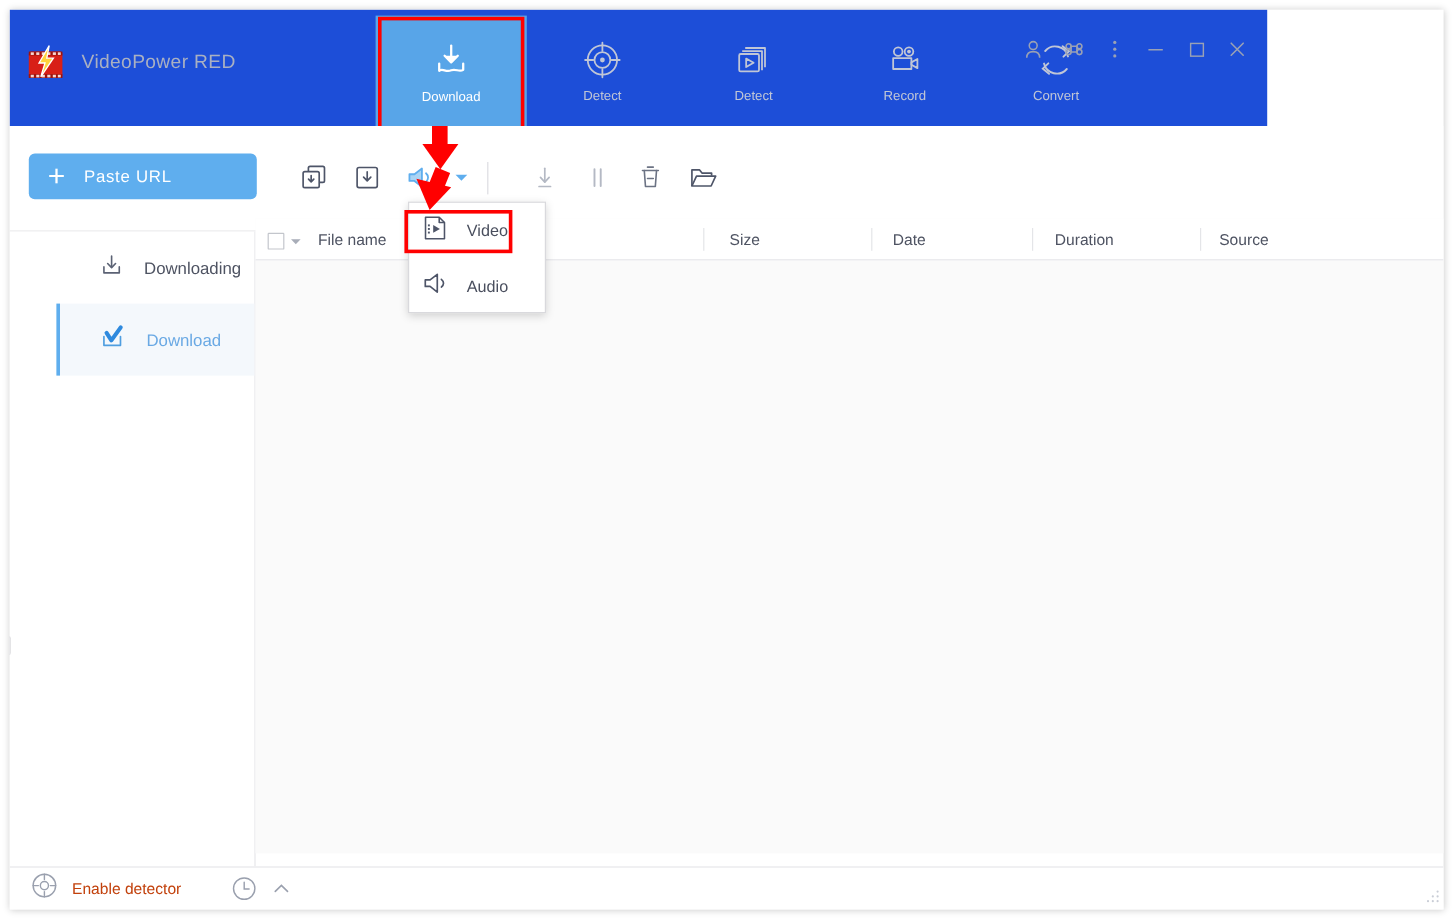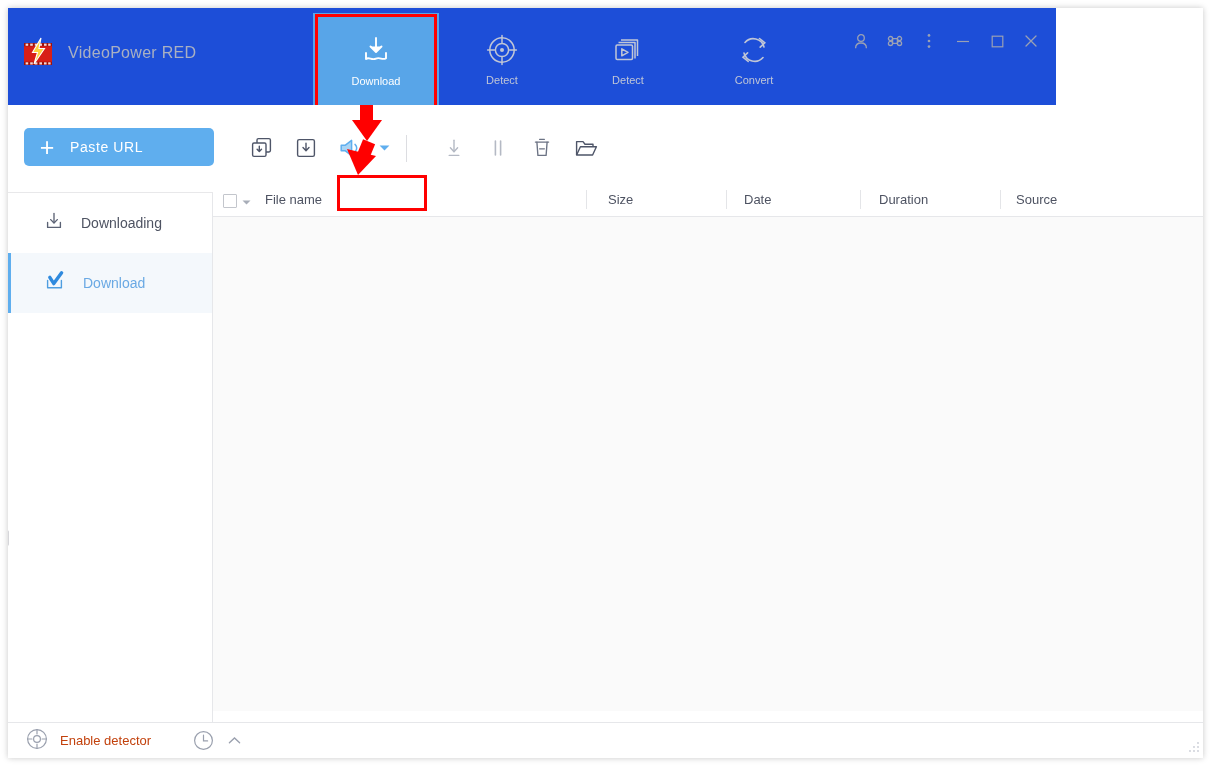--- a/index.html
+++ b/index.html
@@ -96,21 +96,21 @@
     border: 3px solid #ff0000;
     z-index: 45; pointer-events: none;
   }
 
   
   #arrow-layer { position:absolute; left:0; top:0; width:1195px; height:750px; pointer-events:none; z-index: 60; }
 
   
   #sidebar {
     position: absolute; left: 0; top: 185px; width: 205px; height: 529px;
-    background: #ffffff; border-right: 1px solid #e6e7ea;
+    background: #ffffff; border-right: 1px solid #e6e7ea; padding-left: 39px;
   }
   .side-item {
     height: 60px; display: flex; align-items: center;
     gap: 16px; padding-left: 35px; cursor: pointer;
     position: relative;
   }
   .side-item .slabel { font-size: 14px; color: #4e5362; }
   .side-item.active { background: #f4f8fc; }
   .side-item.active .slabel { color: #6aa9e4; }
   .side-item.active::before {
@@ -217,20 +217,32 @@
           <svg width="34" height="34" viewBox="0 0 34 34" fill="none" stroke="#c0c6d6" stroke-width="1.5" stroke-linejoin="round">
             <path d="M10 7 L26.5 7 L26.5 23"></path>
             <path d="M7.5 9.6 L24 9.6 L24 25.6"></path>
             <rect x="5" y="12" width="16.5" height="14.5" rx="1.2"></rect>
             <path d="M10.8 15.8 L17 19.3 L10.8 22.8 Z" stroke-linejoin="round"></path>
           </svg>
         </span>
         <span class="nlabel">Detect</span>
       </div>
 
+      <div class="navtab">
+        <span>
+          <svg width="34" height="34" viewBox="0 0 34 34" fill="none" stroke="#c0c6d6" stroke-width="1.5">
+            <circle cx="11.5" cy="10" r="3.6"></circle>
+            <circle cx="20.5" cy="10" r="3.6"></circle>
+            <circle cx="20.5" cy="10" r="1.6" fill="#c0c6d6" stroke="none"></circle>
+            <path d="M7.3 15.5 L22.5 15.5 L22.5 24.5 L7.3 24.5 Z" stroke-linejoin="round"></path>
+            <path d="M22.5 19 L27.5 16.2 L27.5 23.8 L22.5 21 Z" stroke-linejoin="round"></path>
+          </svg>
+        </span>
+        <span class="nlabel">Record</span>
+      </div>
 
       <div class="navtab">
         <span>
           <svg width="34" height="34" viewBox="0 0 34 34" fill="none" stroke="#c0c6d6" stroke-width="1.6" stroke-linecap="round">
             <path d="M27 14 A11 11 0 0 0 8 9.5"></path>
             <path d="M7 20 A11 11 0 0 0 26 24.5"></path>
             <path d="M22.5 5.5 L27.8 9.8 L23.2 14.2"></path>
             <path d="M11.2 28.5 L6 24.2 L10.6 19.8"></path>
           </svg>
         </span>
@@ -340,20 +352,46 @@
       </span>
       <span class="tbi">
         <svg width="24" height="24" viewBox="0 0 24 24" fill="none" stroke="#4e5568" stroke-width="1.4" stroke-linejoin="round">
           <path d="M2.6 19 L2.6 5.6 L9 5.6 L11 8.2 L19 8.2 L19 10.5"></path>
           <path d="M2.6 19 L6.4 10.8 L22.4 10.8 L18.6 19 Z"></path>
         </svg>
       </span>
     </div>
   </div>
 
+  <div id="dropdown">
+    <div class="dd-item">
+      <span>
+        <svg width="24" height="24" viewBox="0 0 24 24" fill="none" stroke="#4e5568" stroke-width="1.3" stroke-linejoin="round">
+          <path d="M3.6 3 L15 3 L19.4 7.4 L19.4 21 L3.6 21 Z"></path>
+          <path d="M15 3 L15 7.4 L19.4 7.4"></path>
+          <g fill="#4e5568" stroke="none">
+            <rect x="5.6" y="9" width="1.6" height="1.6"></rect>
+              <rect x="5.6" y="12" width="1.6" height="1.6"></rect>
+              <rect x="5.6" y="15" width="1.6" height="1.6"></rect>
+          </g>
+          <path d="M10 9.6 L15.6 12.8 L10 16 Z" fill="#4e5568" stroke="none"></path>
+        </svg>
+      </span>
+      <span class="dlabel">Video</span>
+    </div>
+    <div class="dd-item">
+      <span>
+        <svg width="24" height="24" viewBox="0 0 24 24" fill="none" stroke="#4e5568" stroke-width="1.4" stroke-linejoin="round">
+          <path d="M3.4 9.3 L7.4 9.3 L13.4 4.6 L13.4 19.4 L7.4 14.7 L3.4 14.7 Z"></path>
+          <path d="M16.8 8.8 C19.2 10.8 19.2 13.2 16.8 15.2" stroke-linecap="round"></path>
+        </svg>
+      </span>
+      <span class="dlabel">Audio</span>
+    </div>
+  </div>
   <div id="video-highlight"></div>
 
   <div id="sidebar">
 
     <div class="side-item">
       <span>
         <svg width="22" height="24" viewBox="0 0 22 24" fill="none" stroke="#5b6274" stroke-width="1.35" stroke-linecap="round" stroke-linejoin="round">
           <path d="M11 4.4 L11 13.6"></path>
           <path d="M7.7 10.6 L11 14 L14.3 10.6"></path>
           <path d="M4.6 13.4 L4.6 18.4 L17.4 18.4 L17.4 13.4"></path>

